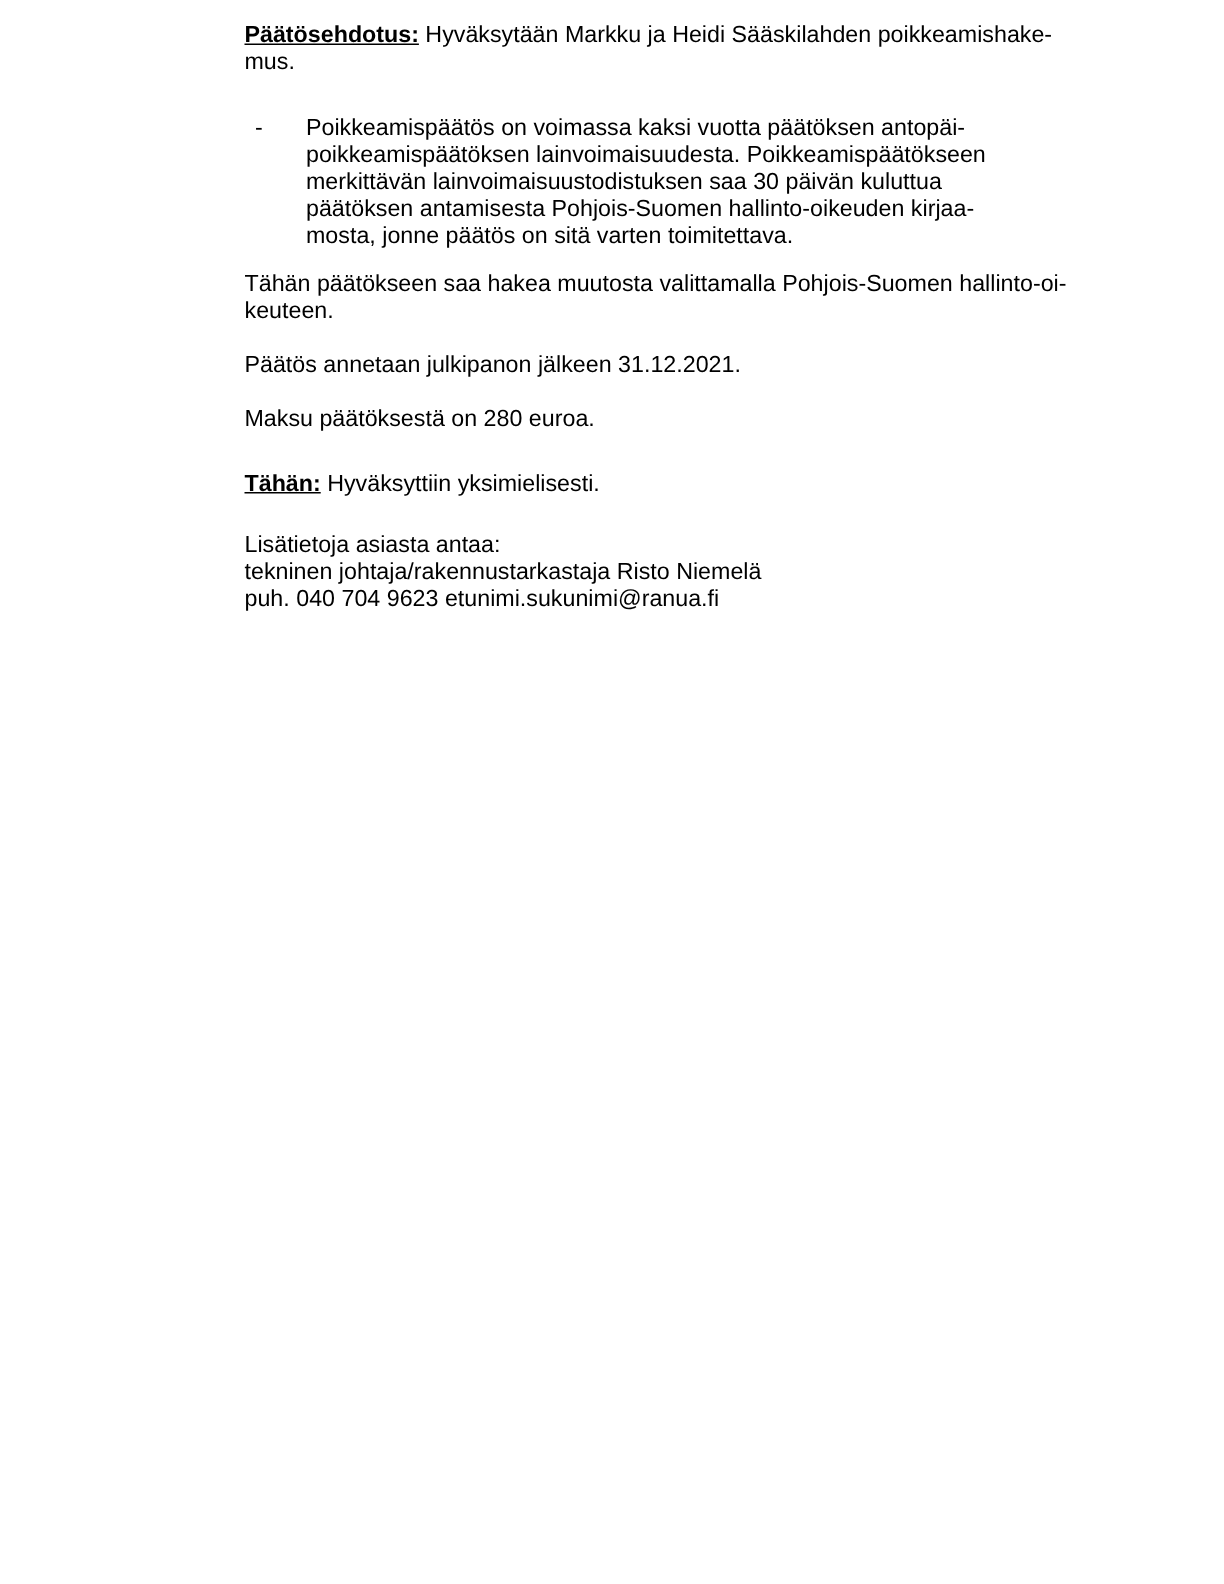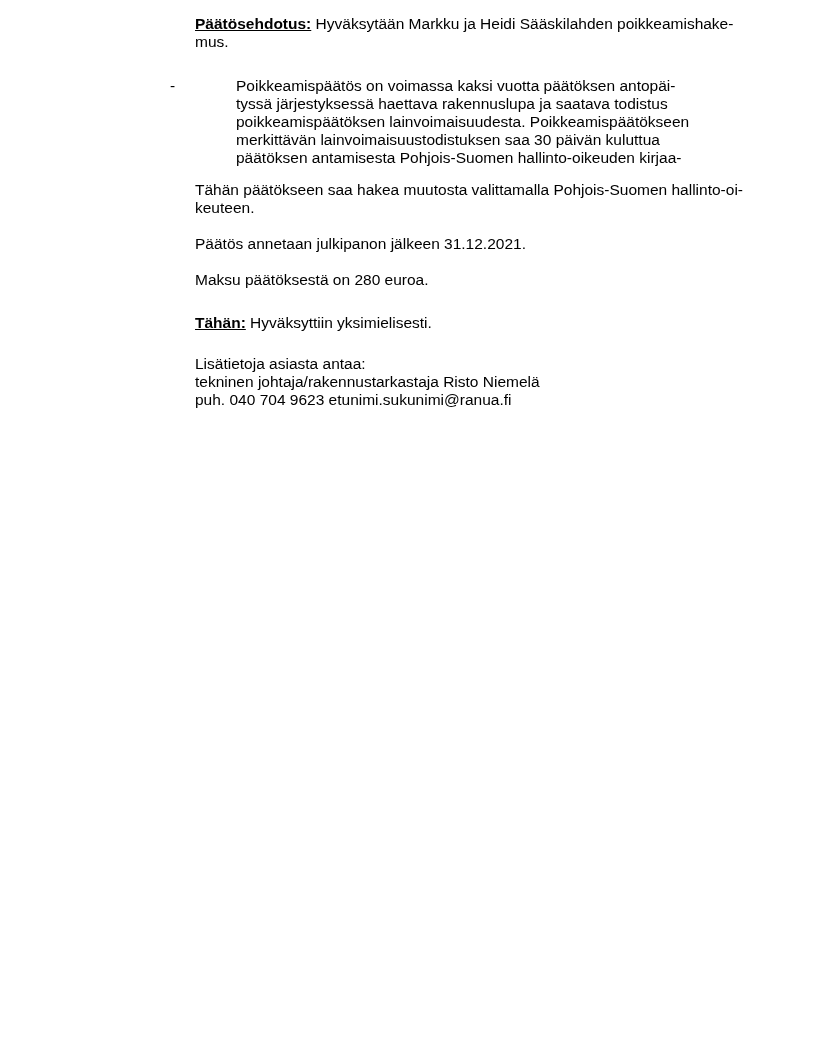--- a/index.html
+++ b/index.html
@@ -19,21 +19,20 @@
     overflow: hidden;
   }
   .content {
     position: absolute;
     left: 163px;
     top: 15px;
     width: 600px;
   }
   .line {
     white-space: nowrap;
-    margin-left: 32px;
   }
   .para {
     margin: 0;
   }
   .mt-std   { margin-top: 18px; }
   .mt-26    { margin-top: 26px; }
   .mt-14    { margin-top: 14px; }
   .mt-25    { margin-top: 25px; }
   .mt-23    { margin-top: 23px; }
   .lead {
@@ -61,24 +60,24 @@
 
     <div class="para">
       <div class="line"><span class="lead">Päätösehdotus:</span><span> Hyväksytään Markku ja Heidi Sääskilahden poikkeamishake-</span></div>
       <div class="line">mus.</div>
     </div>
 
     <div class="para bullet mt-26">
       <span class="bullet-marker">-</span>
       <div class="bullet-lines">
         <div class="line">Poikkeamispäätös on voimassa kaksi vuotta päätöksen antopäi-</div>
-        <div class="line">tyssä järjestyksessä haettava rakennuslupa ja saatava todistus</div>
         <div class="line">poikkeamispäätöksen lainvoimaisuudesta. Poikkeamispäätökseen</div>
         <div class="line">merkittävän lainvoimaisuustodistuksen saa 30 päivän kuluttua</div>
         <div class="line">päätöksen antamisesta Pohjois-Suomen hallinto-oikeuden kirjaa-</div>
+        <div class="line">mosta, jonne päätös on sitä varten toimitettava.</div>
       </div>
     </div>
 
     <div class="para mt-14">
       <div class="line">Tähän päätökseen saa hakea muutosta valittamalla Pohjois-Suomen hallinto-oi-</div>
       <div class="line">keuteen.</div>
     </div>
 
     <div class="para mt-std">
       <div class="line">Päätös annetaan julkipanon jälkeen 31.12.2021.</div>

